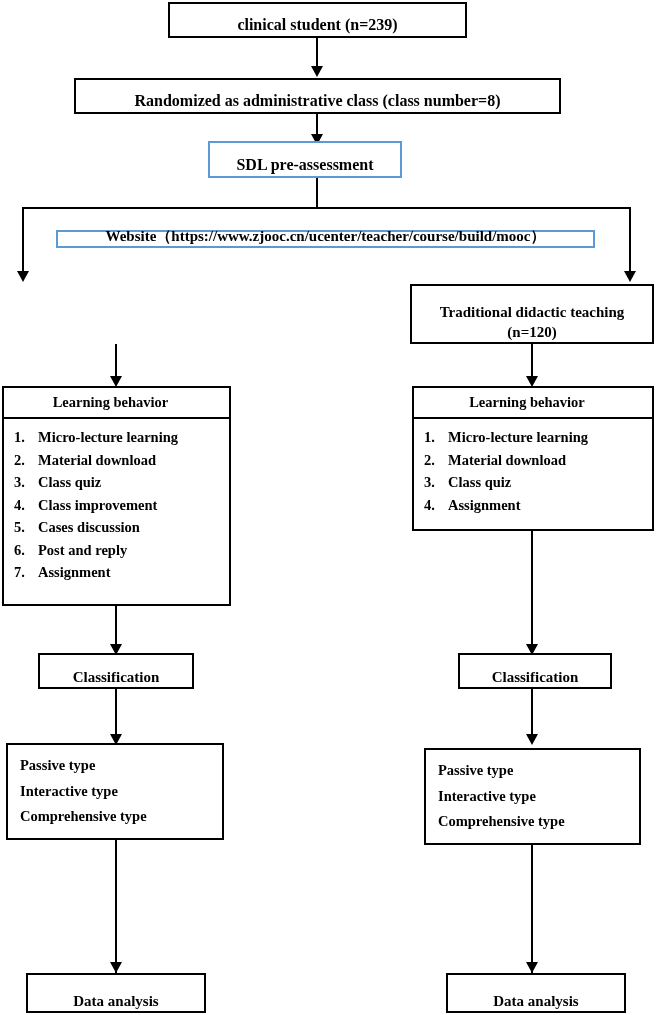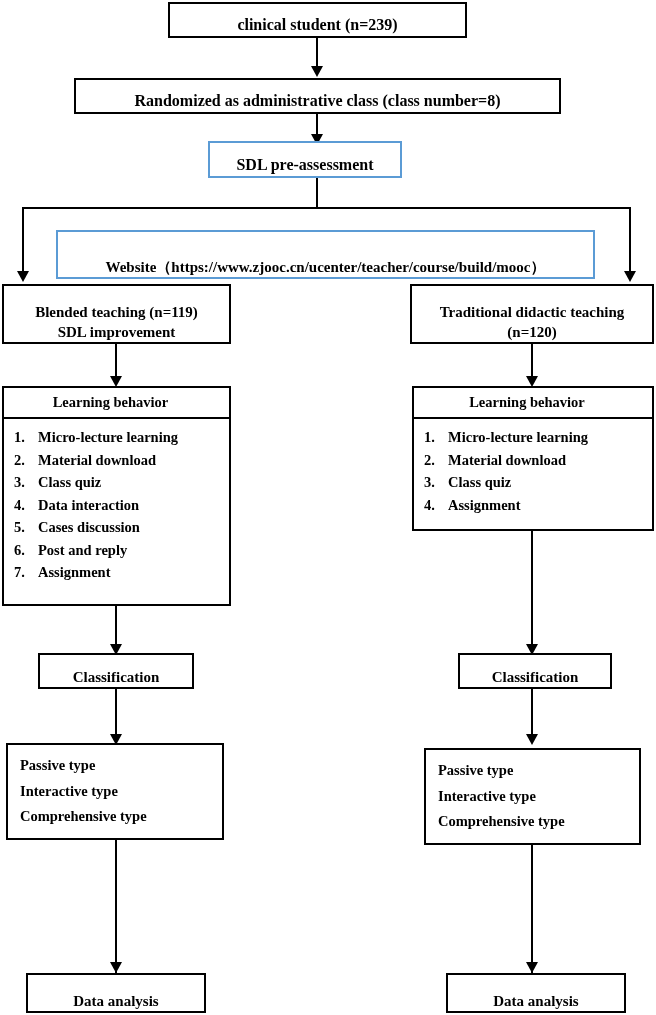--- a/index.html
+++ b/index.html
@@ -132,28 +132,24 @@
     <span class="line">SDL pre-assessment</span>
   </div>
 
   <div class="vline" style="left:316px; top:178px; height:30px;"></div>
   <div class="hline" style="left:22px; top:207px; width:608px;"></div>
   <div class="vline" style="left:22px; top:207px; height:66px;"></div>
   <div class="arrow" style="left:17px; top:271px;"></div>
   <div class="vline" style="left:629px; top:207px; height:66px;"></div>
   <div class="arrow" style="left:624px; top:271px;"></div>
 
-  <div class="box blue f18" style="left:56px; top:230px; width:539px; height:49px;">
+  <div class="box blue f18" style="left:56px; top:230px; width:539px; height:18px;">
     <span class="line">Website（https://www.zjooc.cn/ucenter/teacher/course/build/mooc）</span>
   </div>
 
-  <div class="box f18" style="left:2px; top:284px; width:229px; height:60px;">
-    <span class="line">Blended teaching (n=119)</span>
-    <span class="line">SDL improvement</span>
-  </div>
 
   <div class="box f18" style="left:410px; top:284px; width:244px; height:60px;">
     <span class="line">Traditional didactic teaching</span>
     <span class="line">(n=120)</span>
   </div>
 
   <div class="vline" style="left:115px; top:344px; height:38px;"></div>
   <div class="arrow" style="left:110px; top:376px;"></div>
 
   <div class="vline" style="left:531px; top:344px; height:38px;"></div>
@@ -169,21 +165,21 @@
       <div class="row">
         <span class="num">2.</span>
         <span class="txt">Material download</span>
       </div>
       <div class="row">
         <span class="num">3.</span>
         <span class="txt">Class quiz</span>
       </div>
       <div class="row">
         <span class="num">4.</span>
-        <span class="txt">Data interaction</span>
+        <span class="txt">Class improvement</span>
       </div>
       <div class="row">
         <span class="num">5.</span>
         <span class="txt">Cases discussion</span>
       </div>
       <div class="row">
         <span class="num">6.</span>
         <span class="txt">Post and reply</span>
       </div>
       <div class="row">

